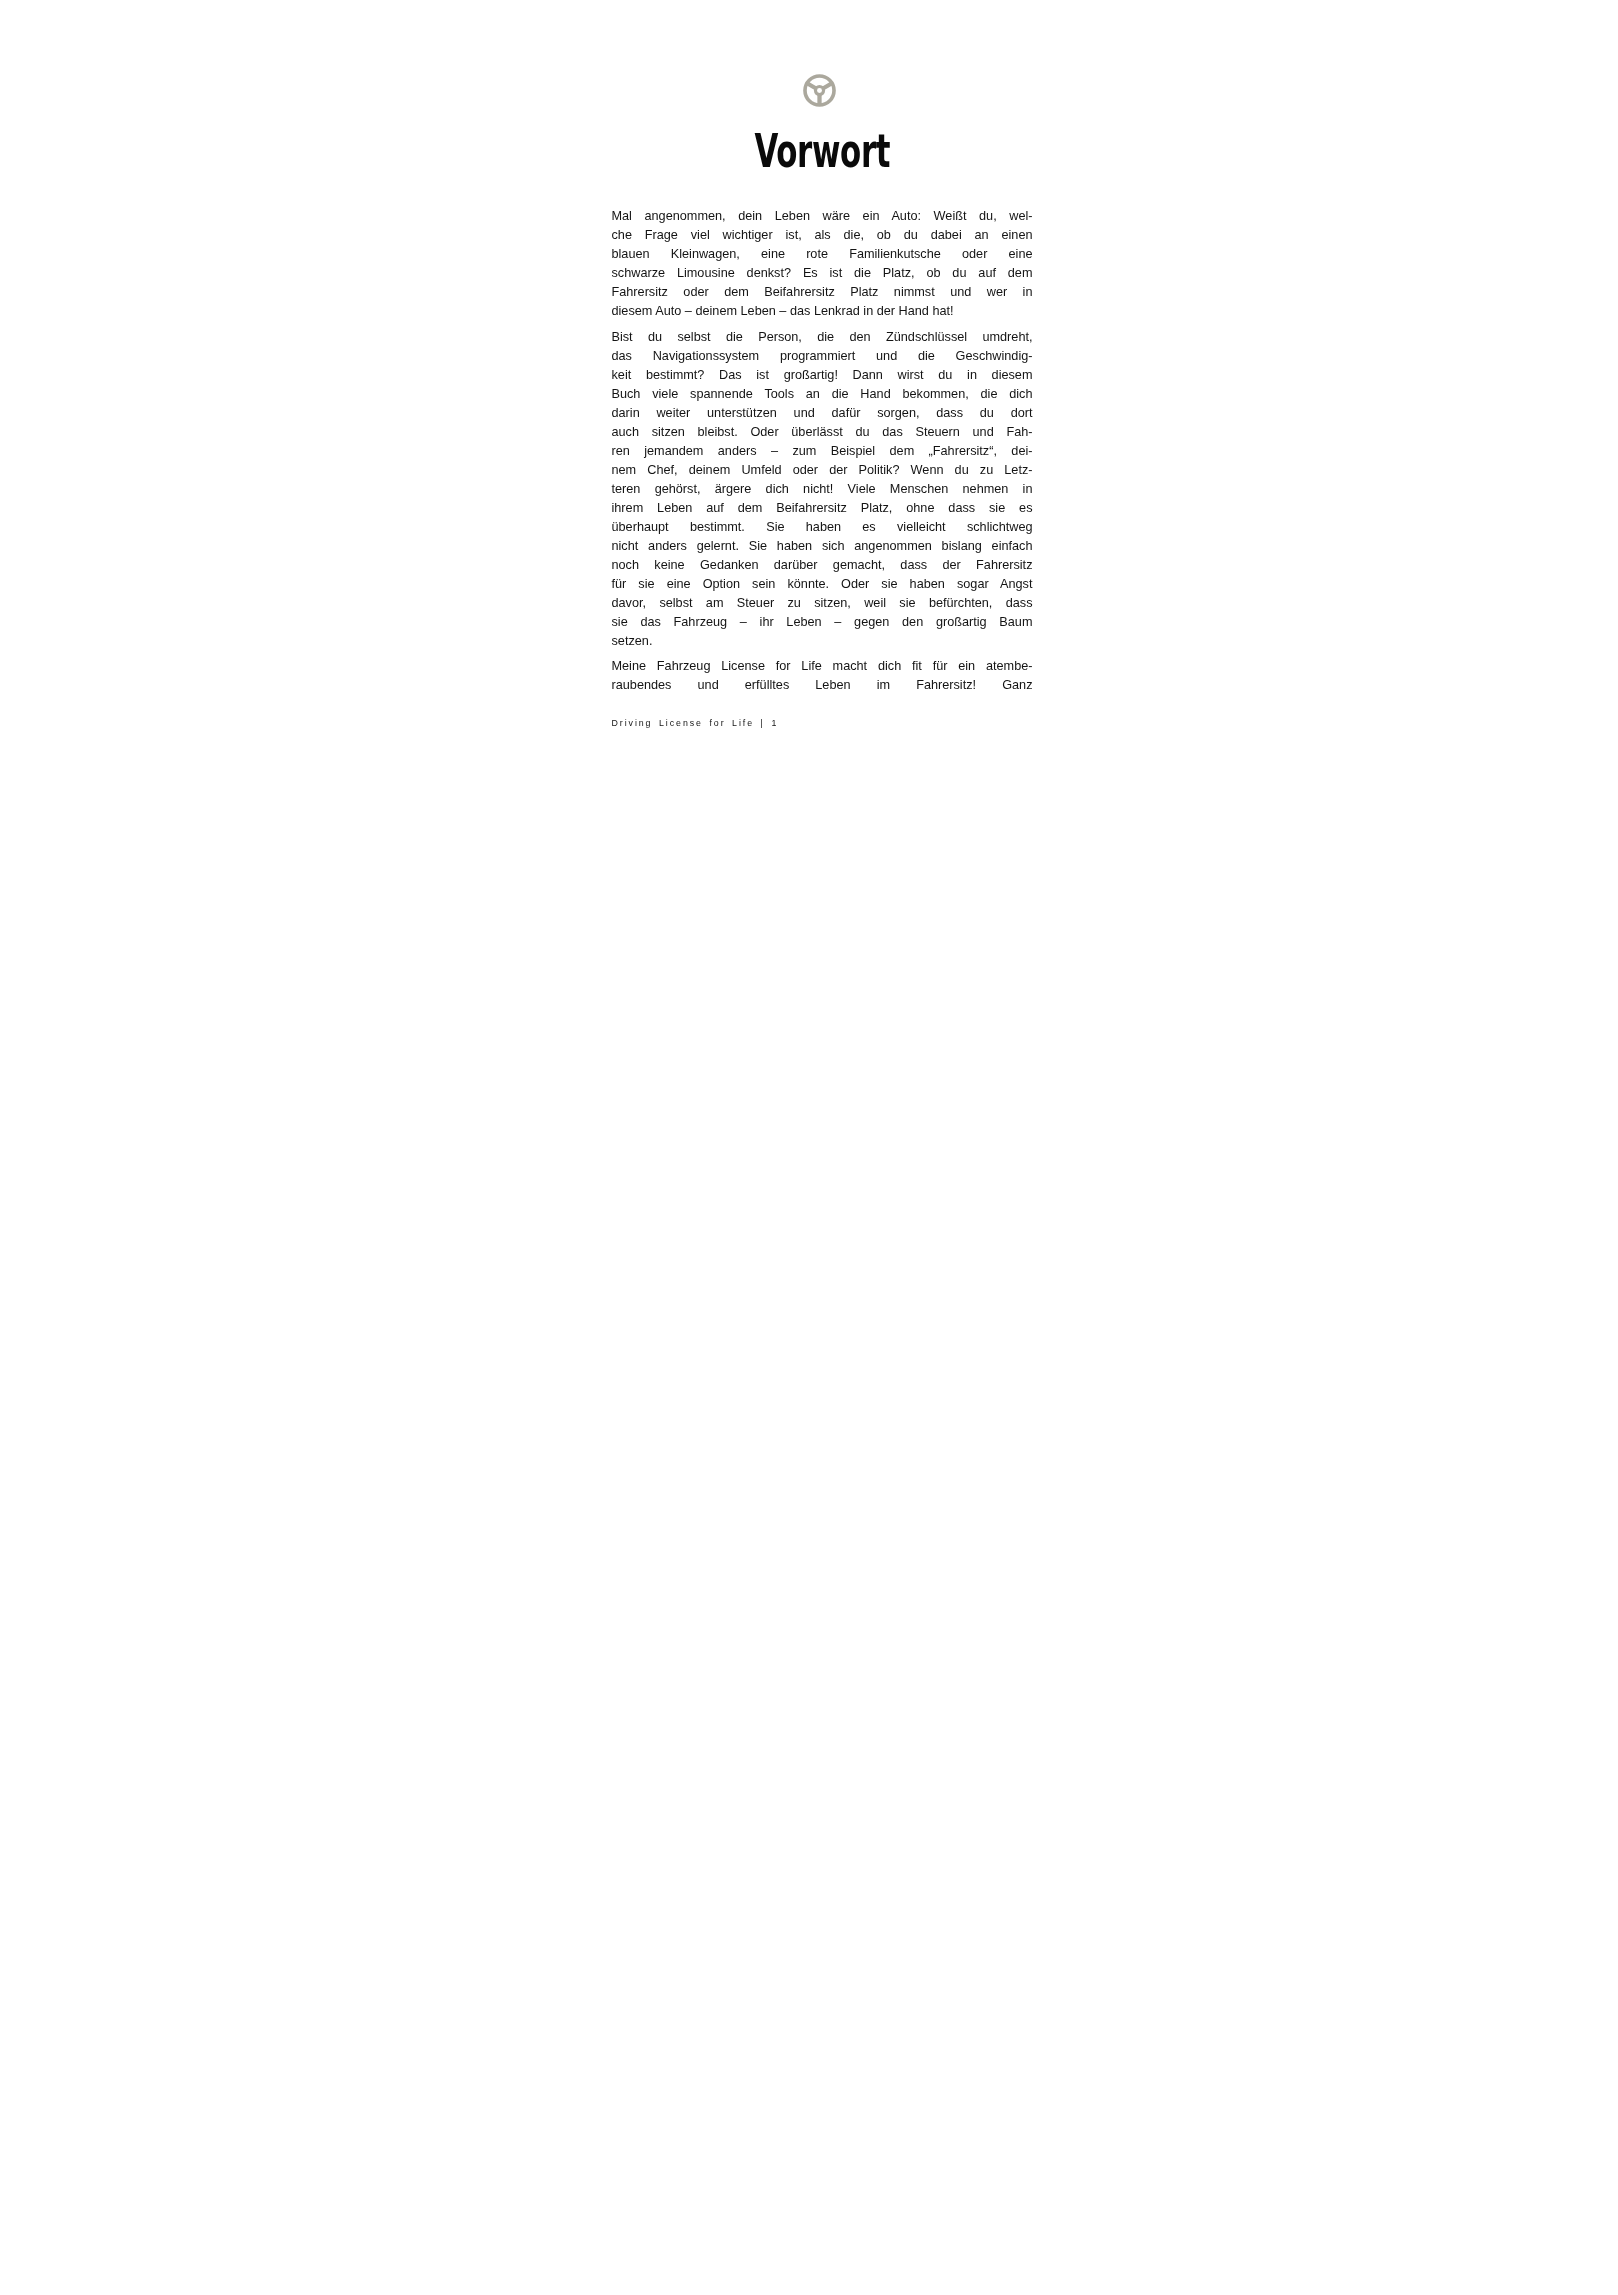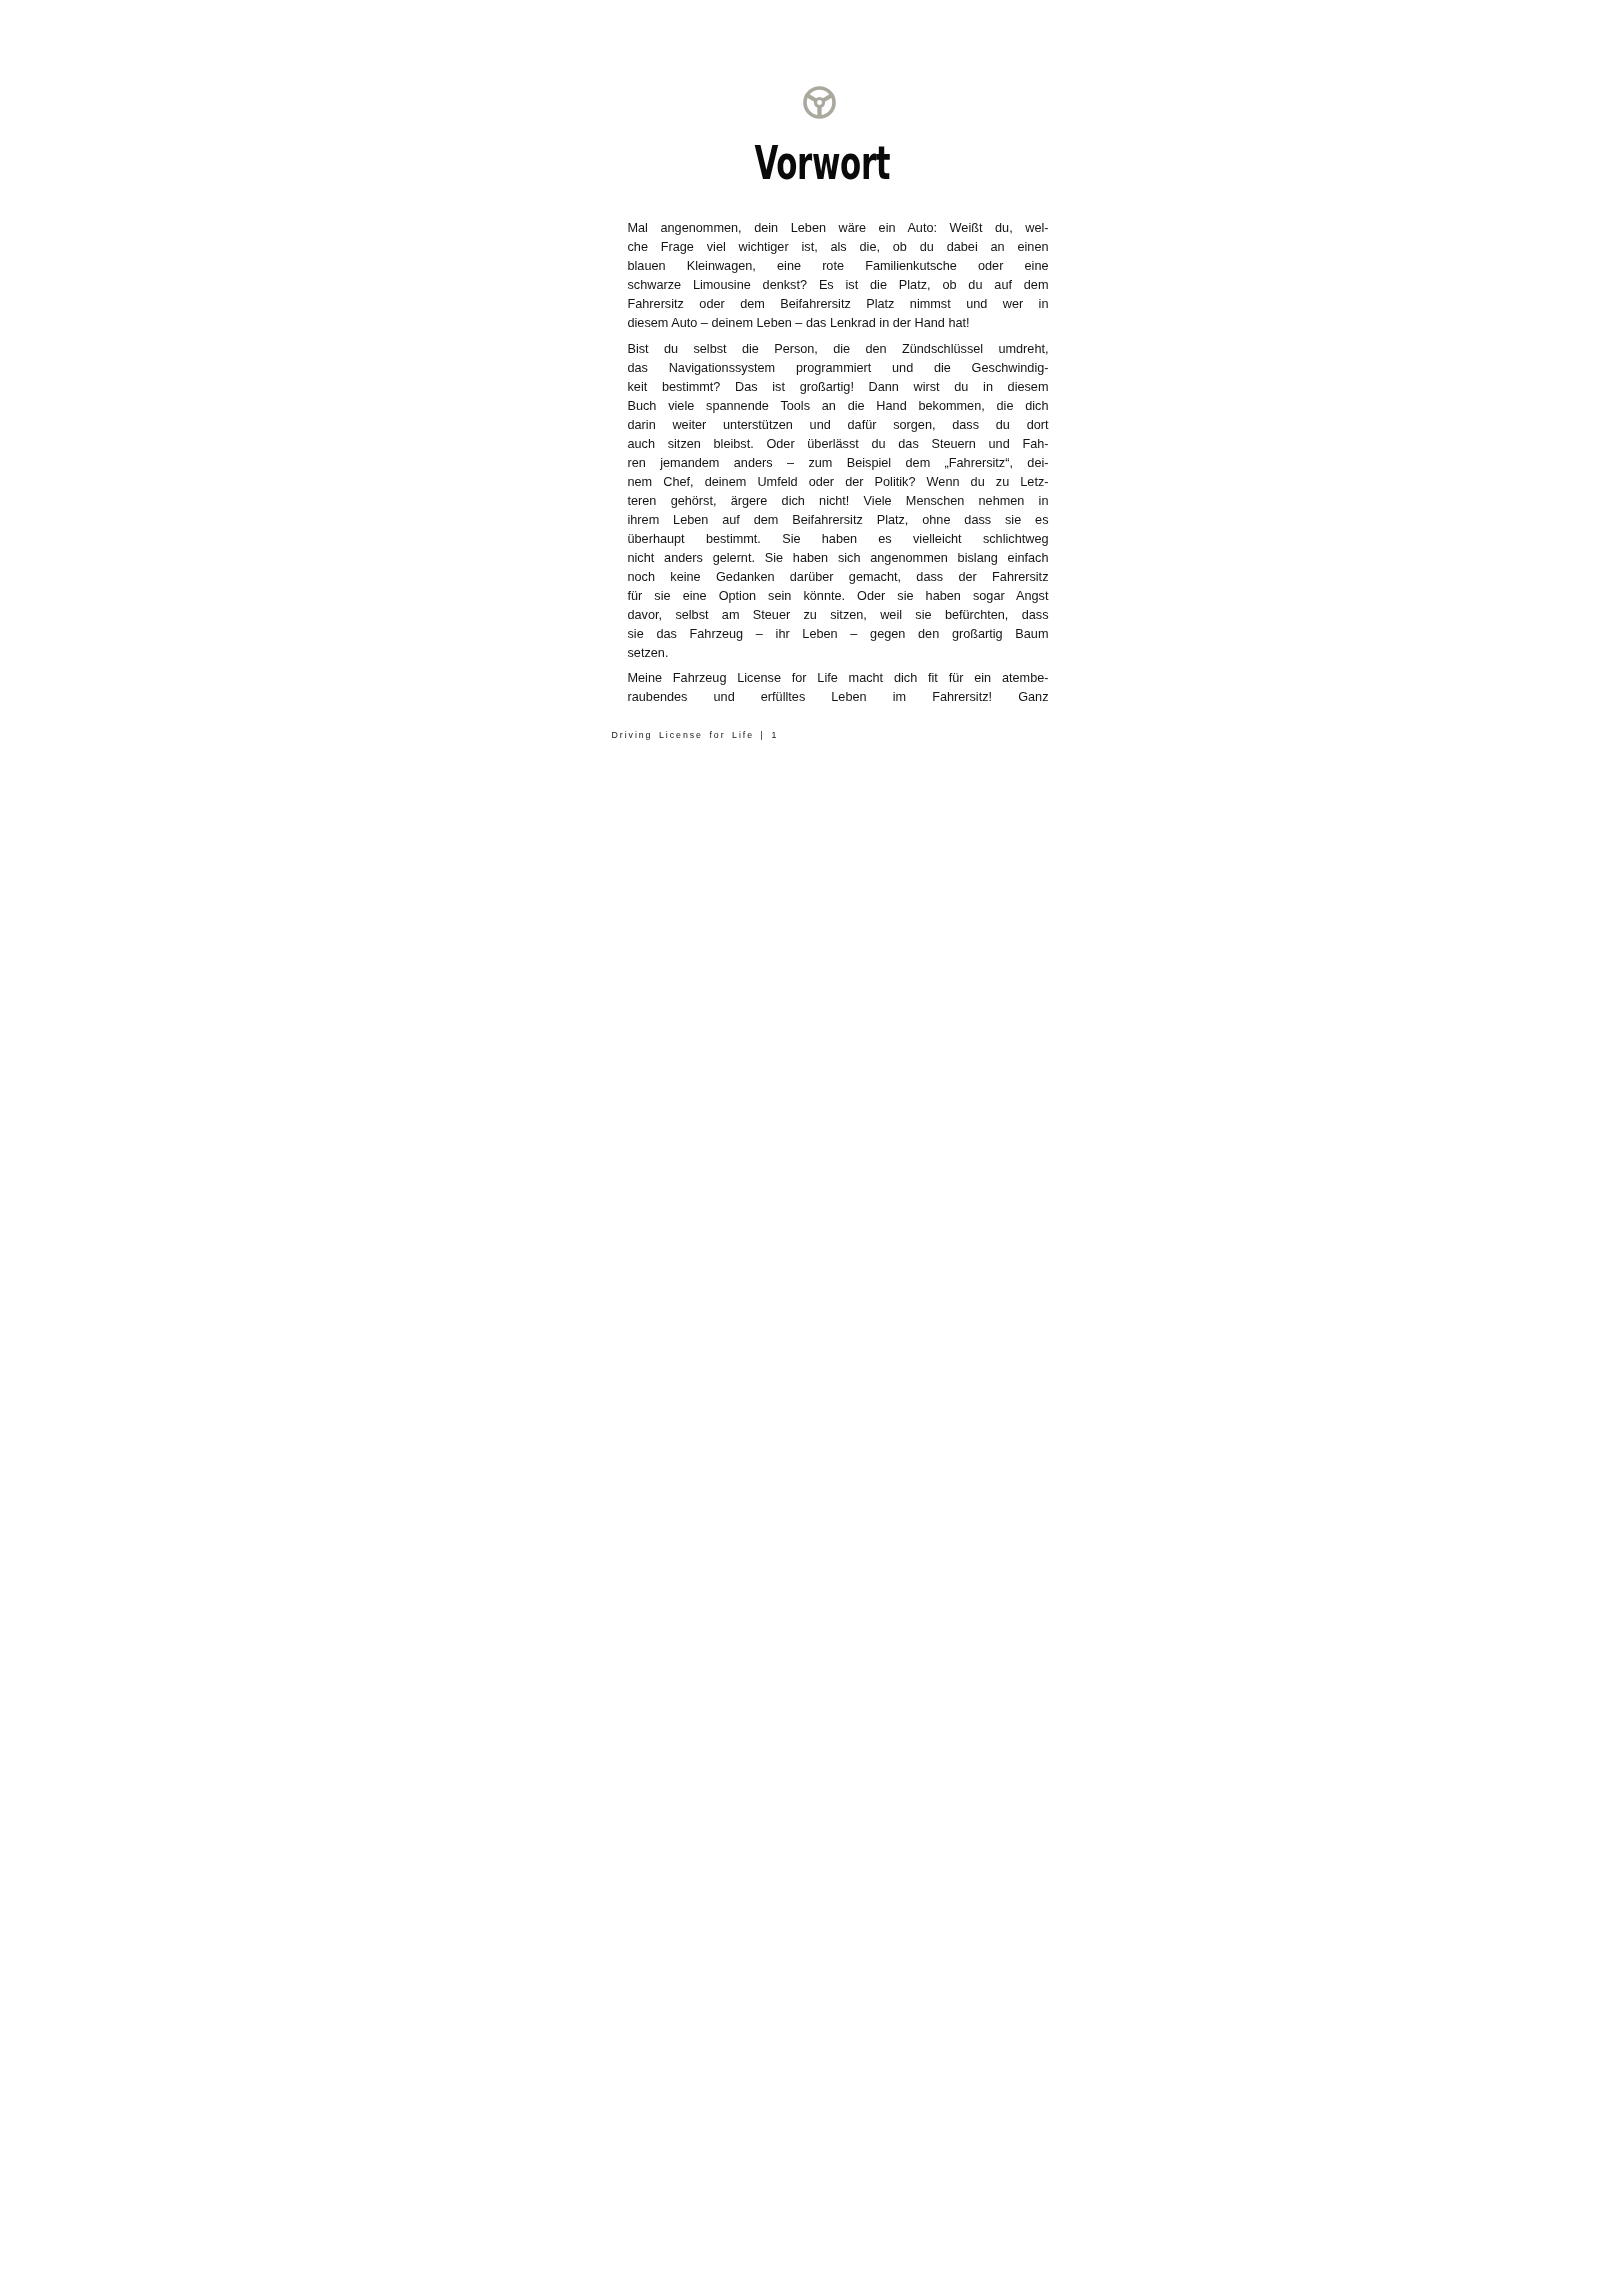--- a/index.html
+++ b/index.html
@@ -5,21 +5,21 @@
 <style>
   html, body {
     margin: 0;
     padding: 0;
     background: #ffffff;
   }
   .page {
     position: relative;
     width: 539px;
     height: 765px;
-    margin: 12px auto;
+    margin: 0 auto;
     background: #ffffff;
     font-family: "Liberation Sans", sans-serif;
     overflow: hidden;
   }
   .wheel {
     position: absolute;
     top: 74px;
     left: 263px;
     width: 33px;
     height: 33px;
@@ -40,21 +40,21 @@
     line-height: 1;
     color: #0a0a0a;
     letter-spacing: -0.5px;
     white-space: nowrap;
     transform: scaleX(0.67);
     transform-origin: 50% 50%;
   }
   .content {
     position: absolute;
     top: 207px;
-    left: 88px;
+    left: 72px;
     width: 421px;
     color: #141414;
     font-size: 12.7px;
     line-height: 19px;
   }
   .para { margin: 0 0 6.7px 0; }
   .line {
     text-align: justify;
     text-align-last: justify;
     white-space: normal;

